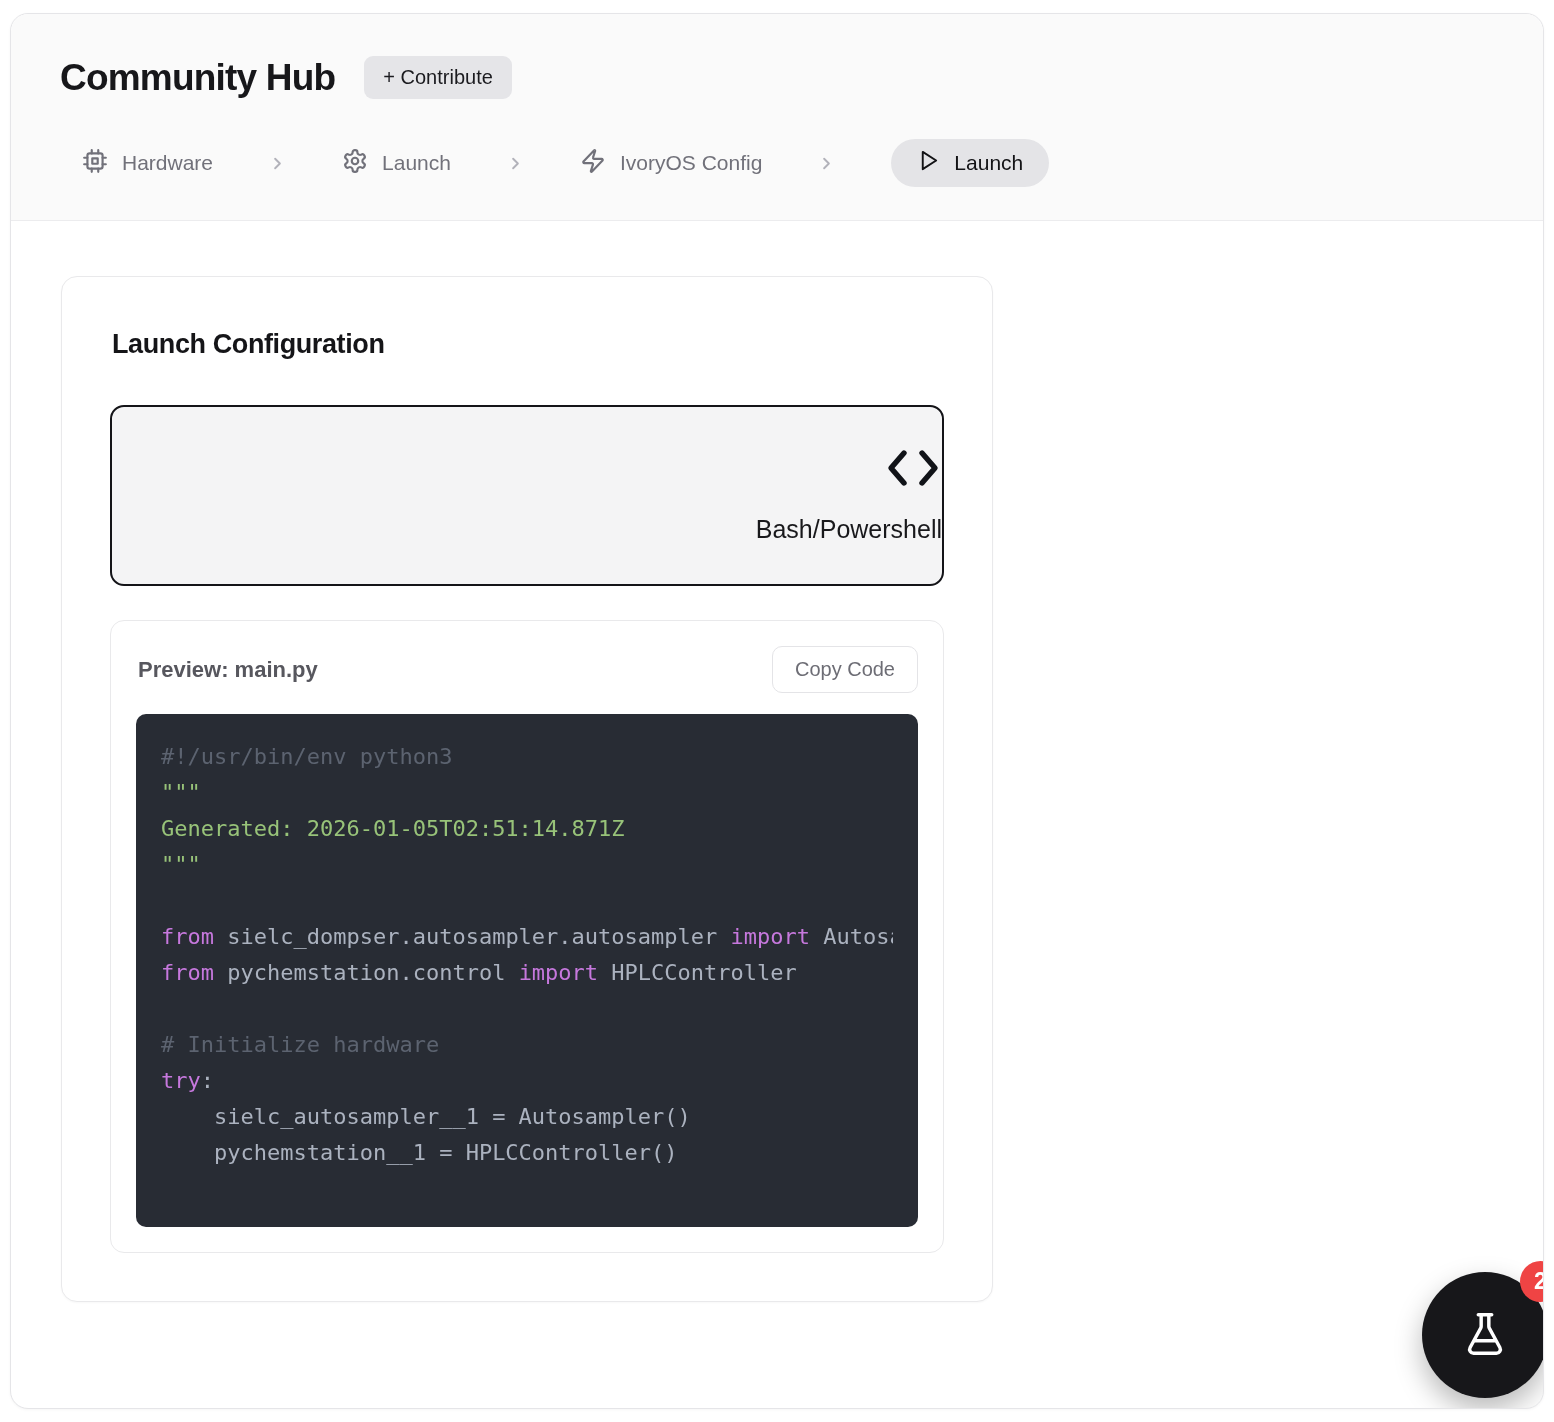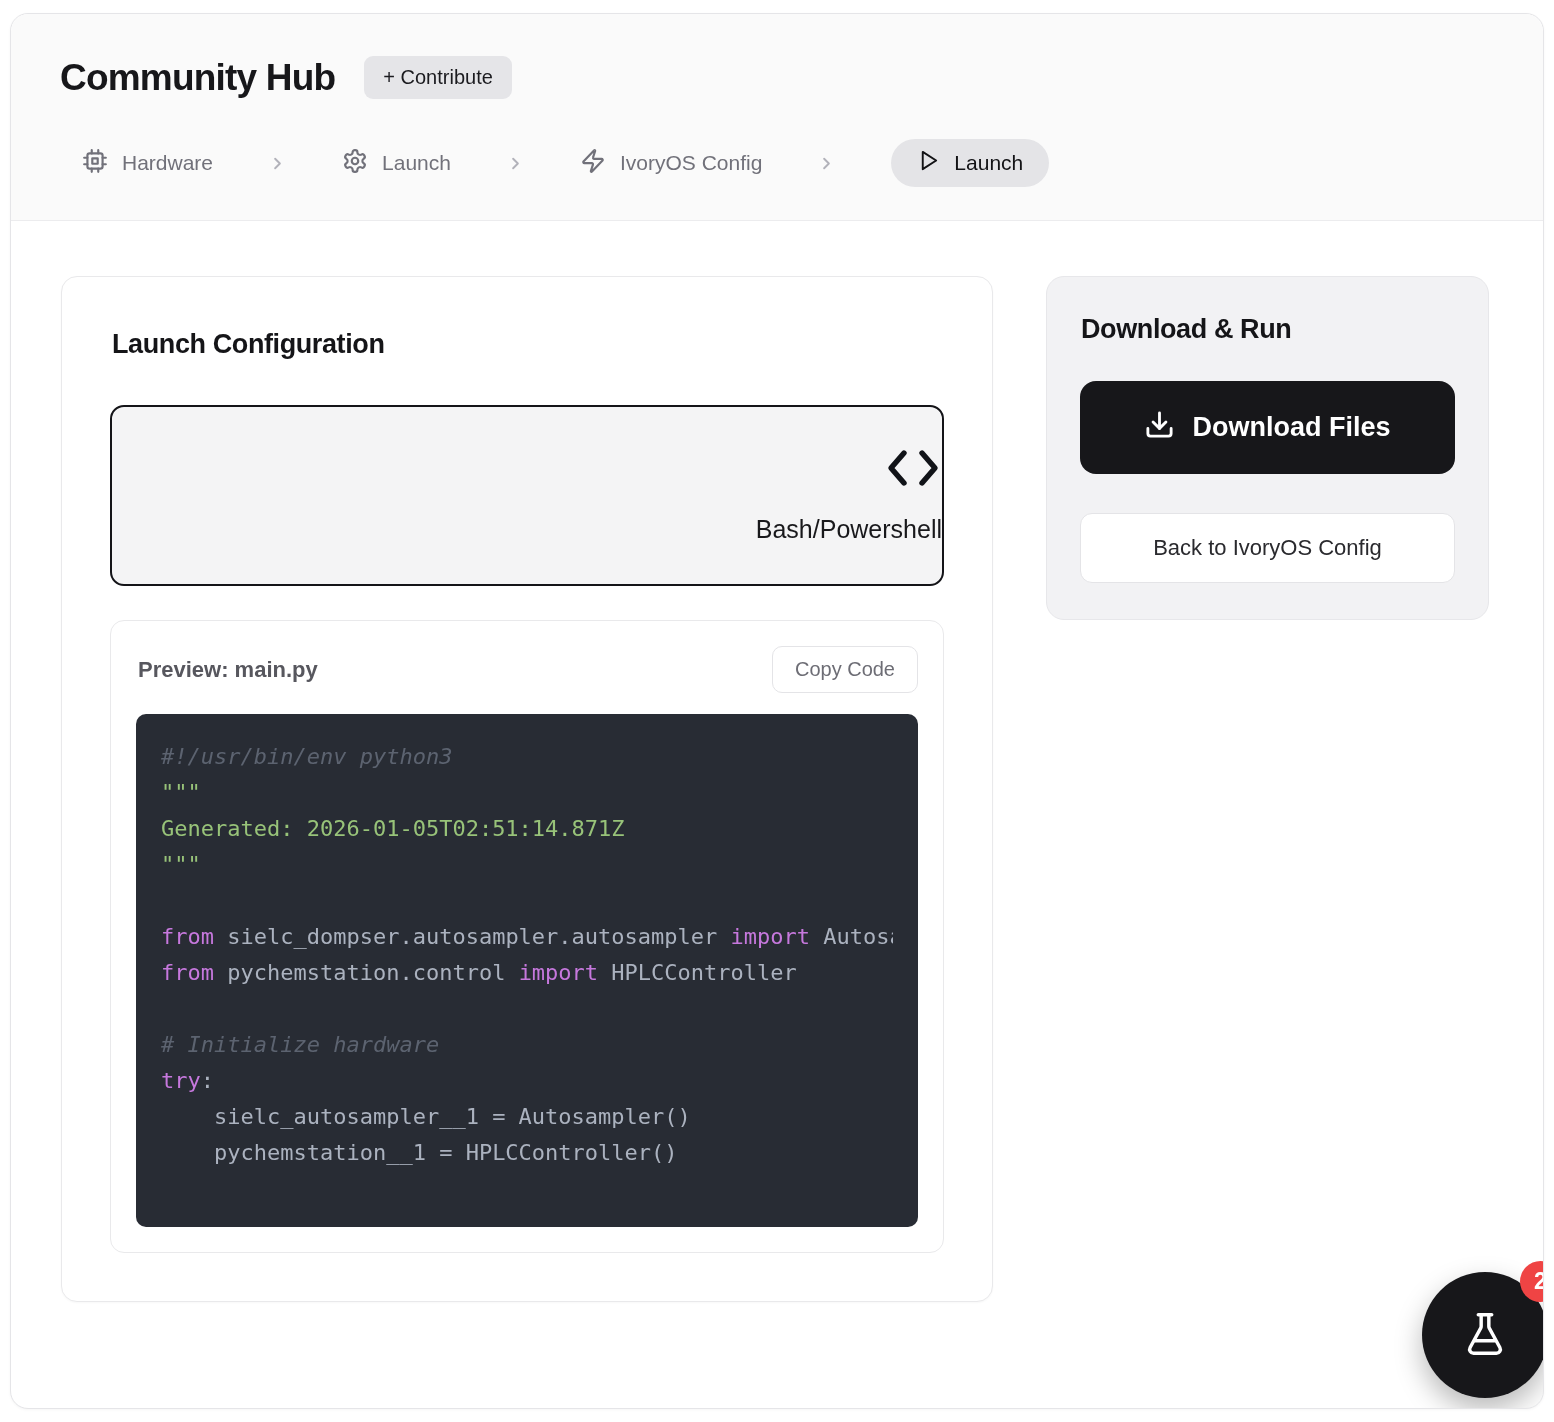--- a/index.html
+++ b/index.html
@@ -48,21 +48,21 @@
   .copy-btn { background:#fff; border:1px solid #e4e4e7; border-radius:10px; padding:11px 22px;
               font-size:20px; color:#6d6d75; font-family:inherit; cursor:pointer; }
 
   .code-block { height:513px; background:var(--c-code-bg,#282c34); border-radius:10px;
                 padding:25px; overflow:hidden; font-family:"DejaVu Sans Mono", monospace;
                 font-size:22px; line-height:36px; color:var(--c-pln,#abb2bf); }
   .code-line { white-space:pre; height:36px; overflow:hidden; }
   .tok-pln { color:var(--c-pln,#abb2bf); }
   .tok-kw  { color:var(--c-kw,#c678dd); }
   .tok-str { color:var(--c-str,#98c379); }
-  .tok-cmt { color:var(--c-cmt,#5c6370); font-style:italic; }
+  .tok-cmt { color:var(--c-cmt,#5c6370); }
 
   
   .dl-panel { width:443px; flex:none; background:#f2f2f4; border:1px solid #e7e7ea;
               border-radius:18px; padding:31px 33px 36px 33px; }
   .dl-title { font-size:27px; font-weight:bold; color:#151518; margin:6px 0 36px 1px;
               letter-spacing:-0.4px; }
   .dl-btn { width:100%; height:93px; background:var(--c-accent-dark,#17171a); color:#fff;
             border:none; border-radius:16px; display:flex; align-items:center; justify-content:center;
             gap:17px; font-size:27px; font-weight:bold; font-family:inherit; cursor:pointer; }
   .dl-btn svg { width:31px; height:31px; }
@@ -182,36 +182,20 @@
             <div class="code-line"><span class="tok-kw">from</span><span class="tok-pln"> pychemstation.control </span><span class="tok-kw">import</span><span class="tok-pln"> HPLCController</span></div>
             <div class="code-line">&nbsp;</div>
             <div class="code-line"><span class="tok-cmt"># Initialize hardware</span></div>
             <div class="code-line"><span class="tok-kw">try</span><span class="tok-pln">:</span></div>
             <div class="code-line"><span class="tok-pln">    sielc_autosampler__1 = Autosampler()</span></div>
             <div class="code-line"><span class="tok-pln">    pychemstation__1 = HPLCController()</span></div>
           </div>
       </div>
     </div>
 
-    <div class="dl-panel">
-      <div class="dl-title">Download &amp; Run</div>
-
-      <button class="dl-btn">
-        <span>
-          <svg viewBox="0 0 24 24" fill="none" stroke="currentColor" stroke-width="2.2" stroke-linecap="round" stroke-linejoin="round">
-            <path d="M21 15v4a2 2 0 0 1-2 2H5a2 2 0 0 1-2-2v-4"></path>
-              <polyline points="7 10 12 15 17 10"></polyline>
-              <line x1="12" x2="12" y1="15" y2="3"></line>
-          </svg>
-        </span>
-        <span>Download Files</span>
-      </button>
-
-      <button class="back-btn">Back to IvoryOS Config</button>
-    </div>
 
   </div>
 
   <button class="fab">
     <span>
       <svg viewBox="0 0 24 24" fill="none" stroke="currentColor" stroke-width="1.8" stroke-linecap="round" stroke-linejoin="round">
         <path d="M14 2v6a2 2 0 0 0 .245.96l5.51 10.08A2 2 0 0 1 18 22H6a2 2 0 0 1-1.755-2.96l5.51-10.08A2 2 0 0 0 10 8V2"></path>
         <path d="M6.9 15.5h10.2"></path>
           <path d="M8.5 2h7"></path>
       </svg>

